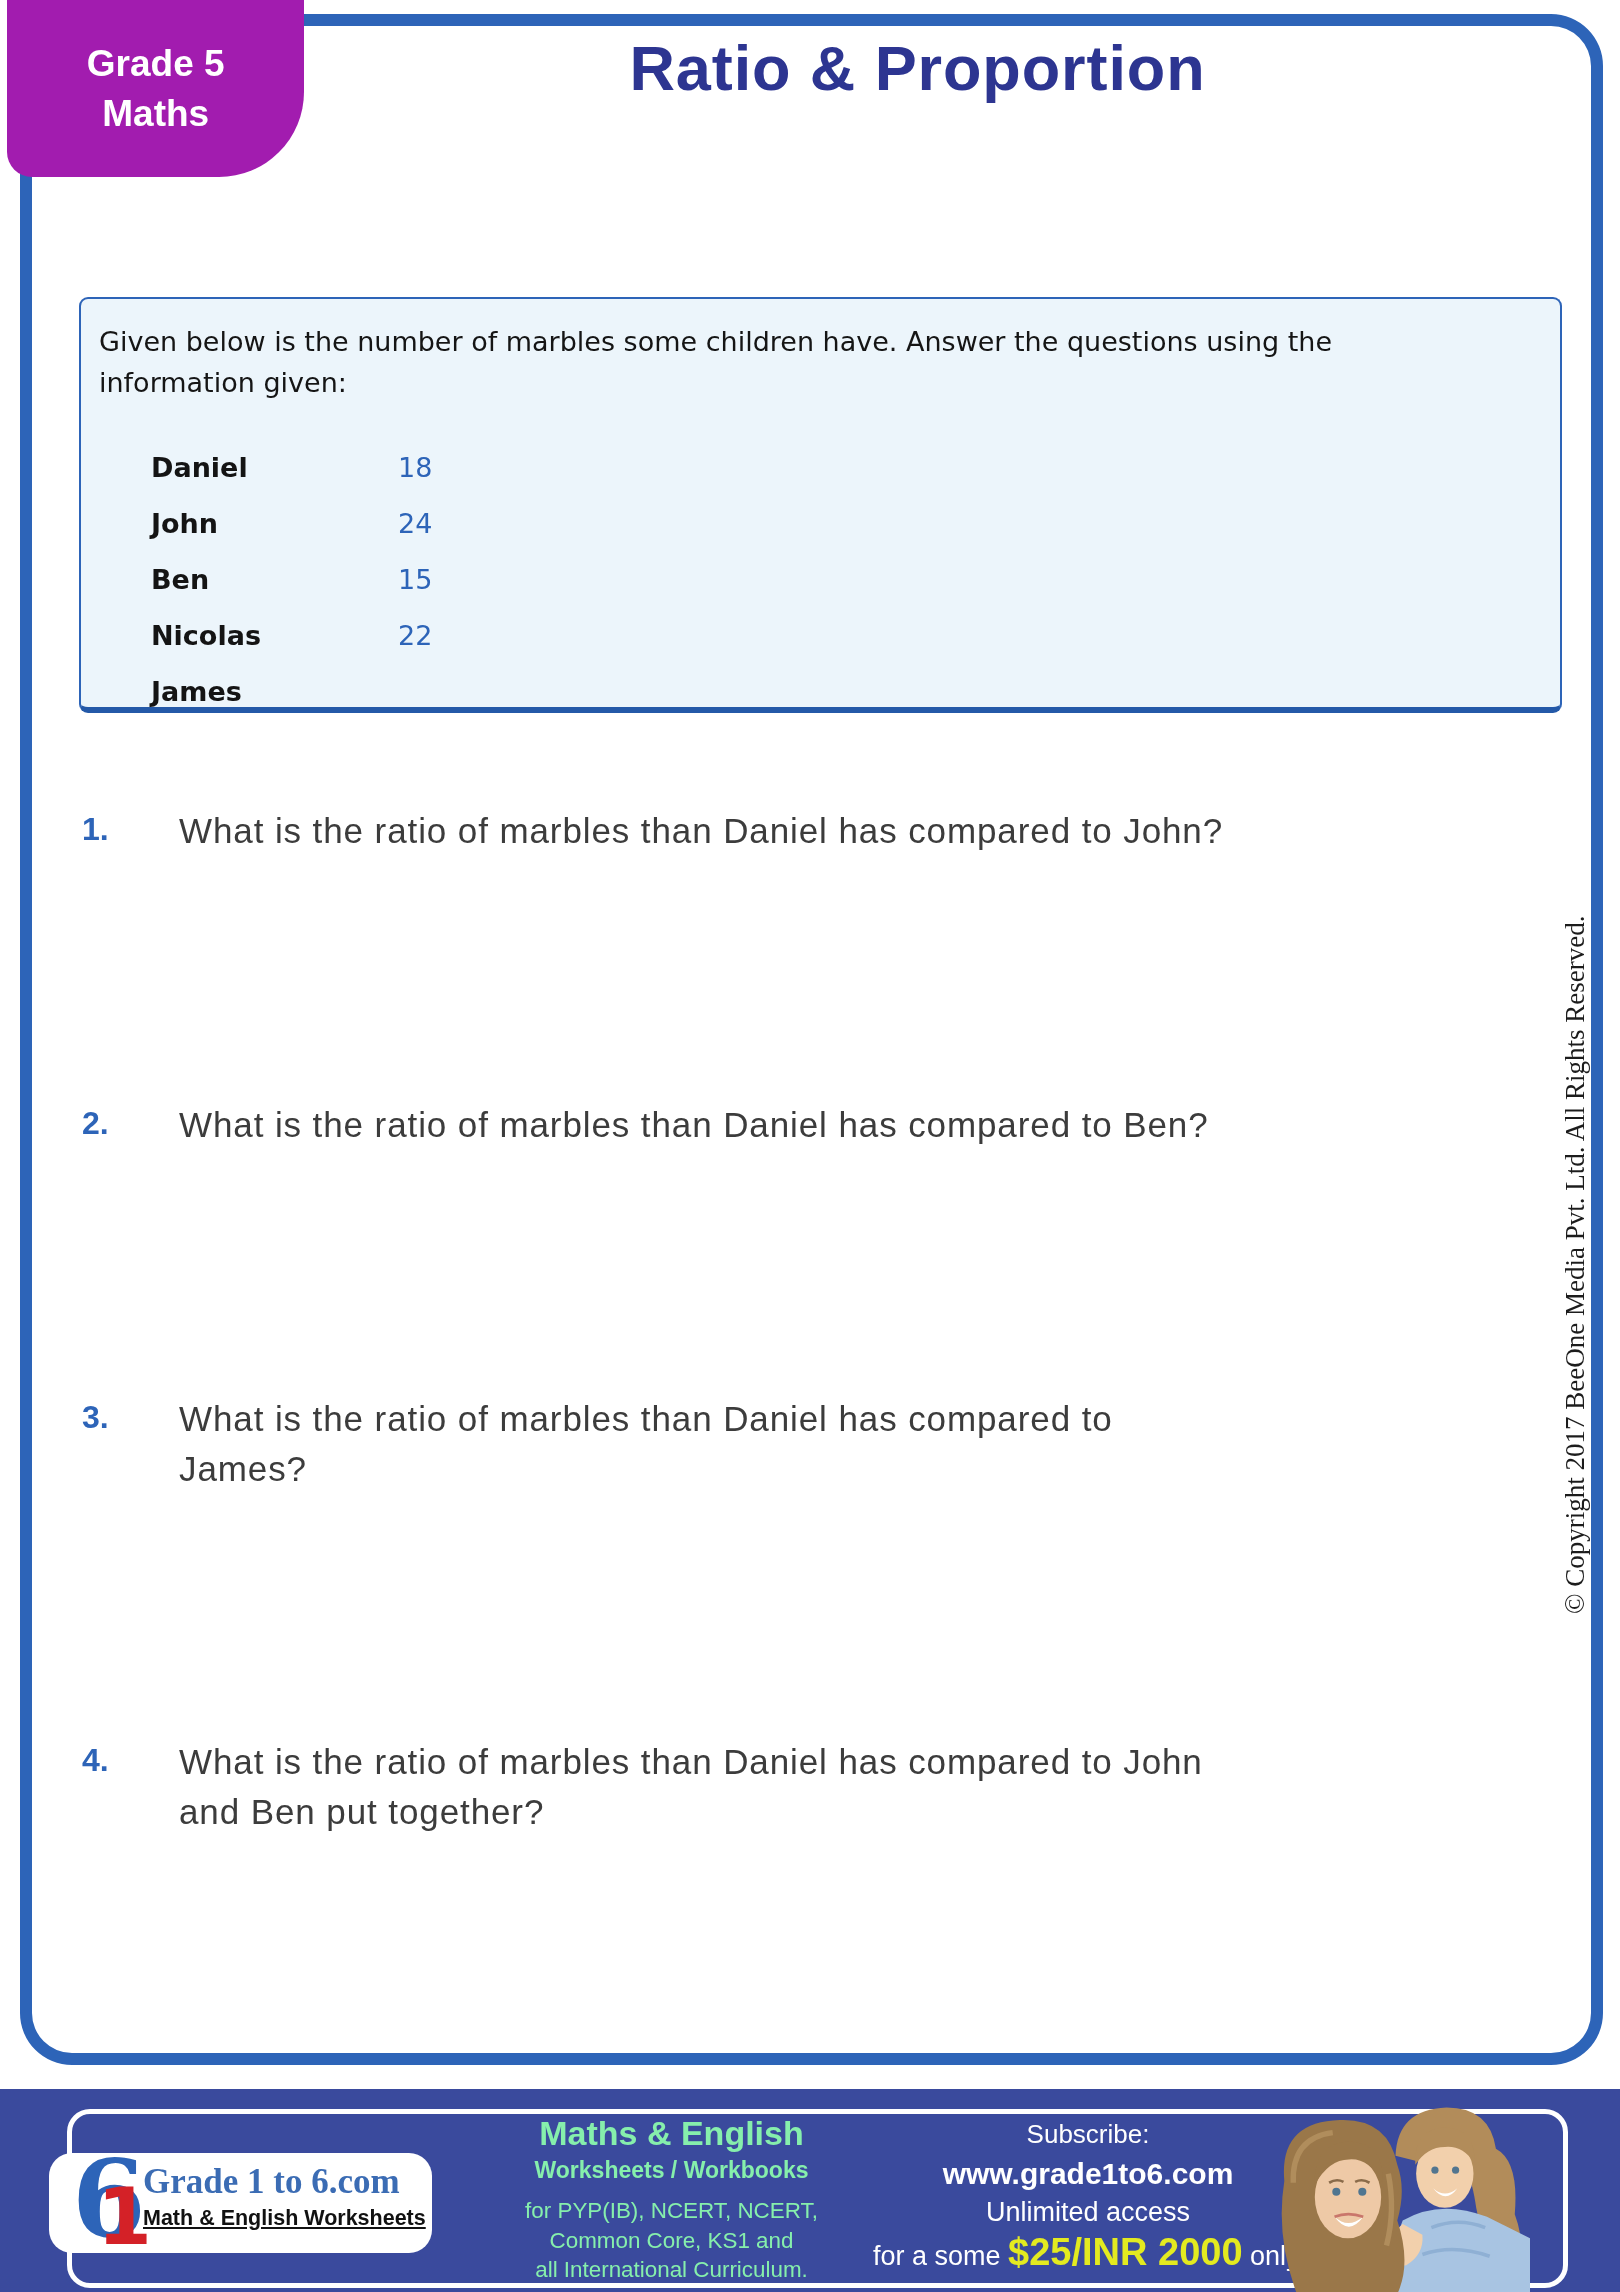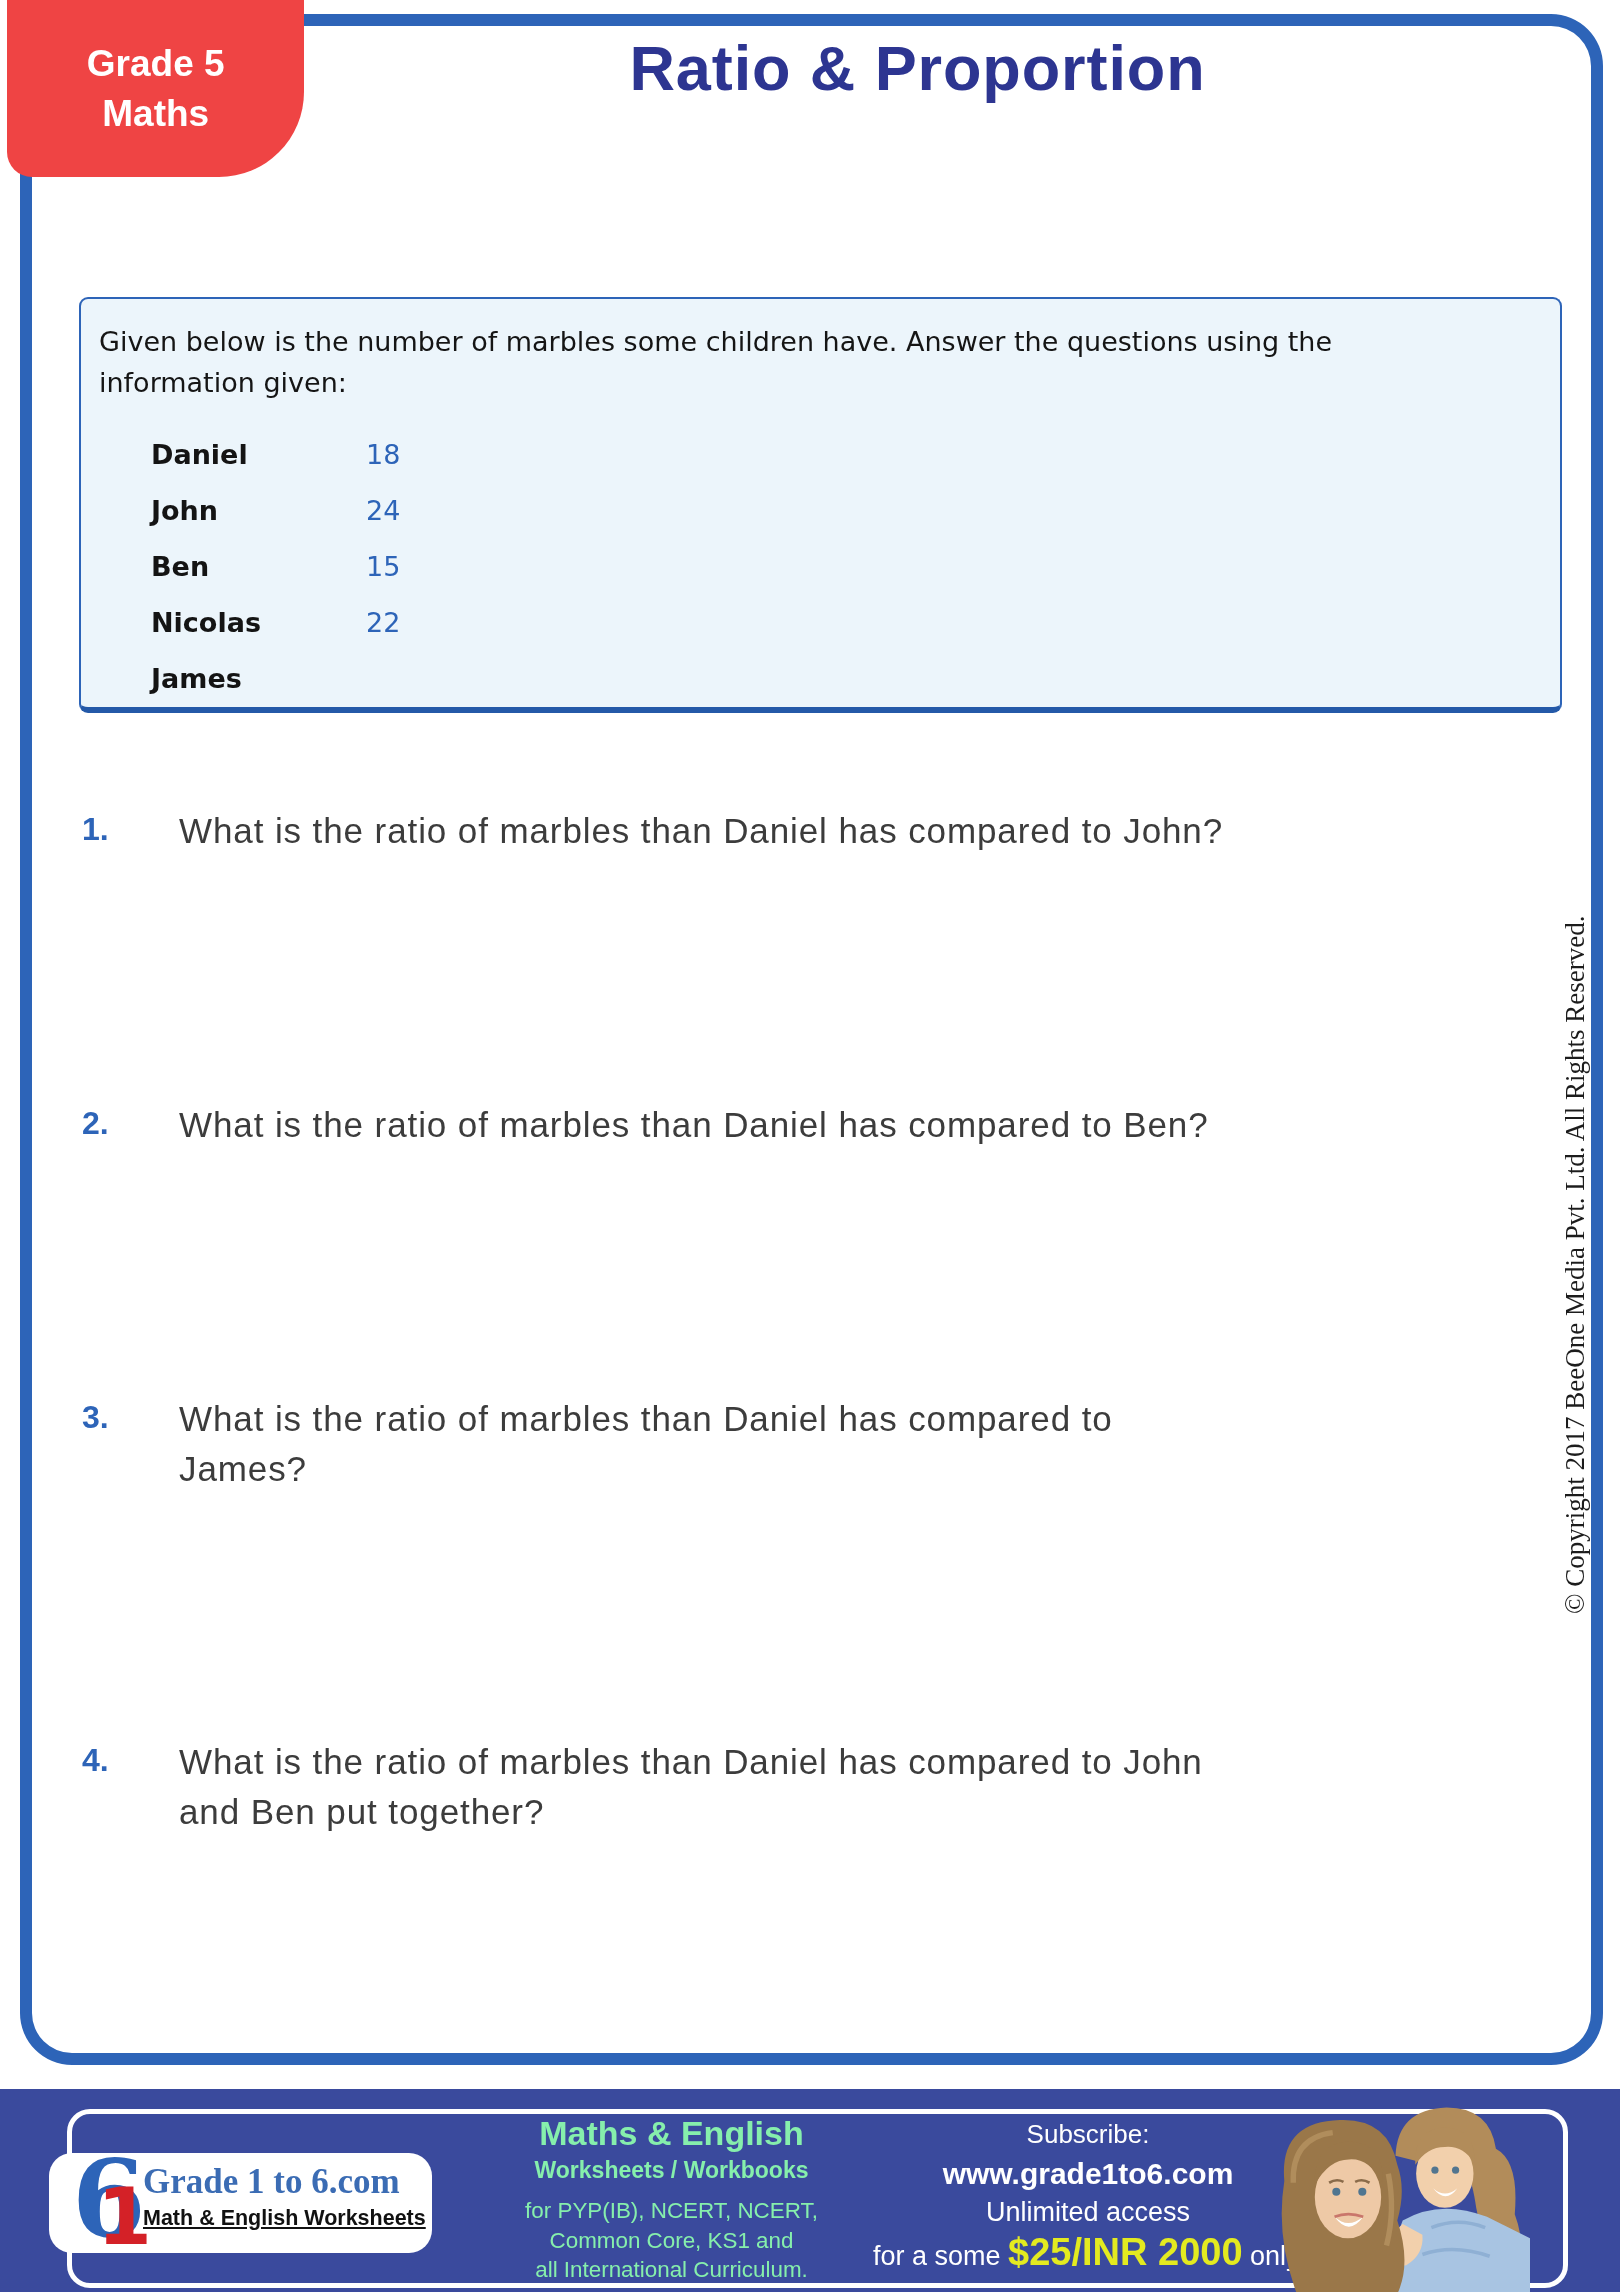--- a/index.html
+++ b/index.html
@@ -8,40 +8,40 @@
     font-family:"Liberation Sans", sans-serif;overflow:hidden;
   }
   
   .page-border{
     position:absolute;left:19.7px;top:14.3px;width:1583px;height:2051px;
     box-sizing:border-box;border:12.5px solid #2d64b8;
     border-radius:3.6px 52px 52px 52px;background:#ffffff;
   }
   .grade-badge{
     position:absolute;left:7.2px;top:0;width:297px;height:177px;
-    background:#ef4444;border-radius:0 0 85px 25px;
+    background:#a21caf;border-radius:0 0 85px 25px;
     display:flex;flex-direction:column;align-items:center;justify-content:center;
     color:#ffffff;font-weight:bold;font-size:37px;line-height:1.35;z-index:3;
   }
   .page-title{
     position:absolute;left:304px;top:32px;width:1227px;text-align:center;
     font-size:63px;font-weight:bold;color:#2d3591;letter-spacing:0.9px;z-index:2;
   }
   
   .info-box{
     position:absolute;left:79px;top:297px;width:1483px;height:416px;
     box-sizing:border-box;background:#ecf5fb;
     border:2.7px solid #2d64b8;border-bottom-width:6.3px;border-bottom-color:#2459a8;
     border-radius:9px;padding:23px 18px;
   }
   .info-prompt{
     font-family:"DejaVu Sans", sans-serif;font-size:27px;color:#151515;line-height:1.5;
   }
   .marble-list{margin-top:36px;margin-left:52px;}
-  .marble-row{display:flex;align-items:flex-start;height:56px;}
+  .marble-row{display:flex;align-items:center;height:56px;gap:32px;}
   .marble-name{
     width:215px;font-family:"DejaVu Sans", sans-serif;font-weight:600;
     font-size:27px;color:#141414;
   }
   .marble-value{
     font-family:"DejaVu Sans", sans-serif;font-weight:normal;
     font-size:27px;color:#2d64b8;
   }
   
   .question{position:absolute;left:82px;display:flex;align-items:flex-start;}

